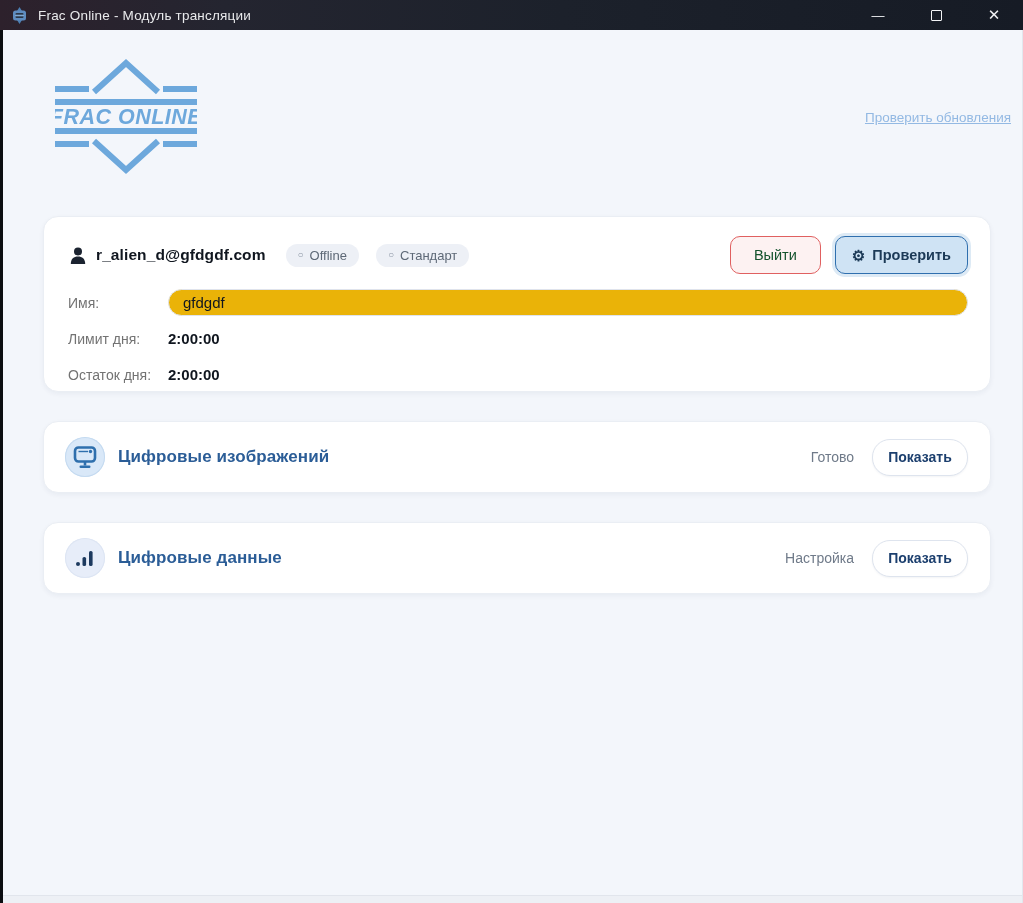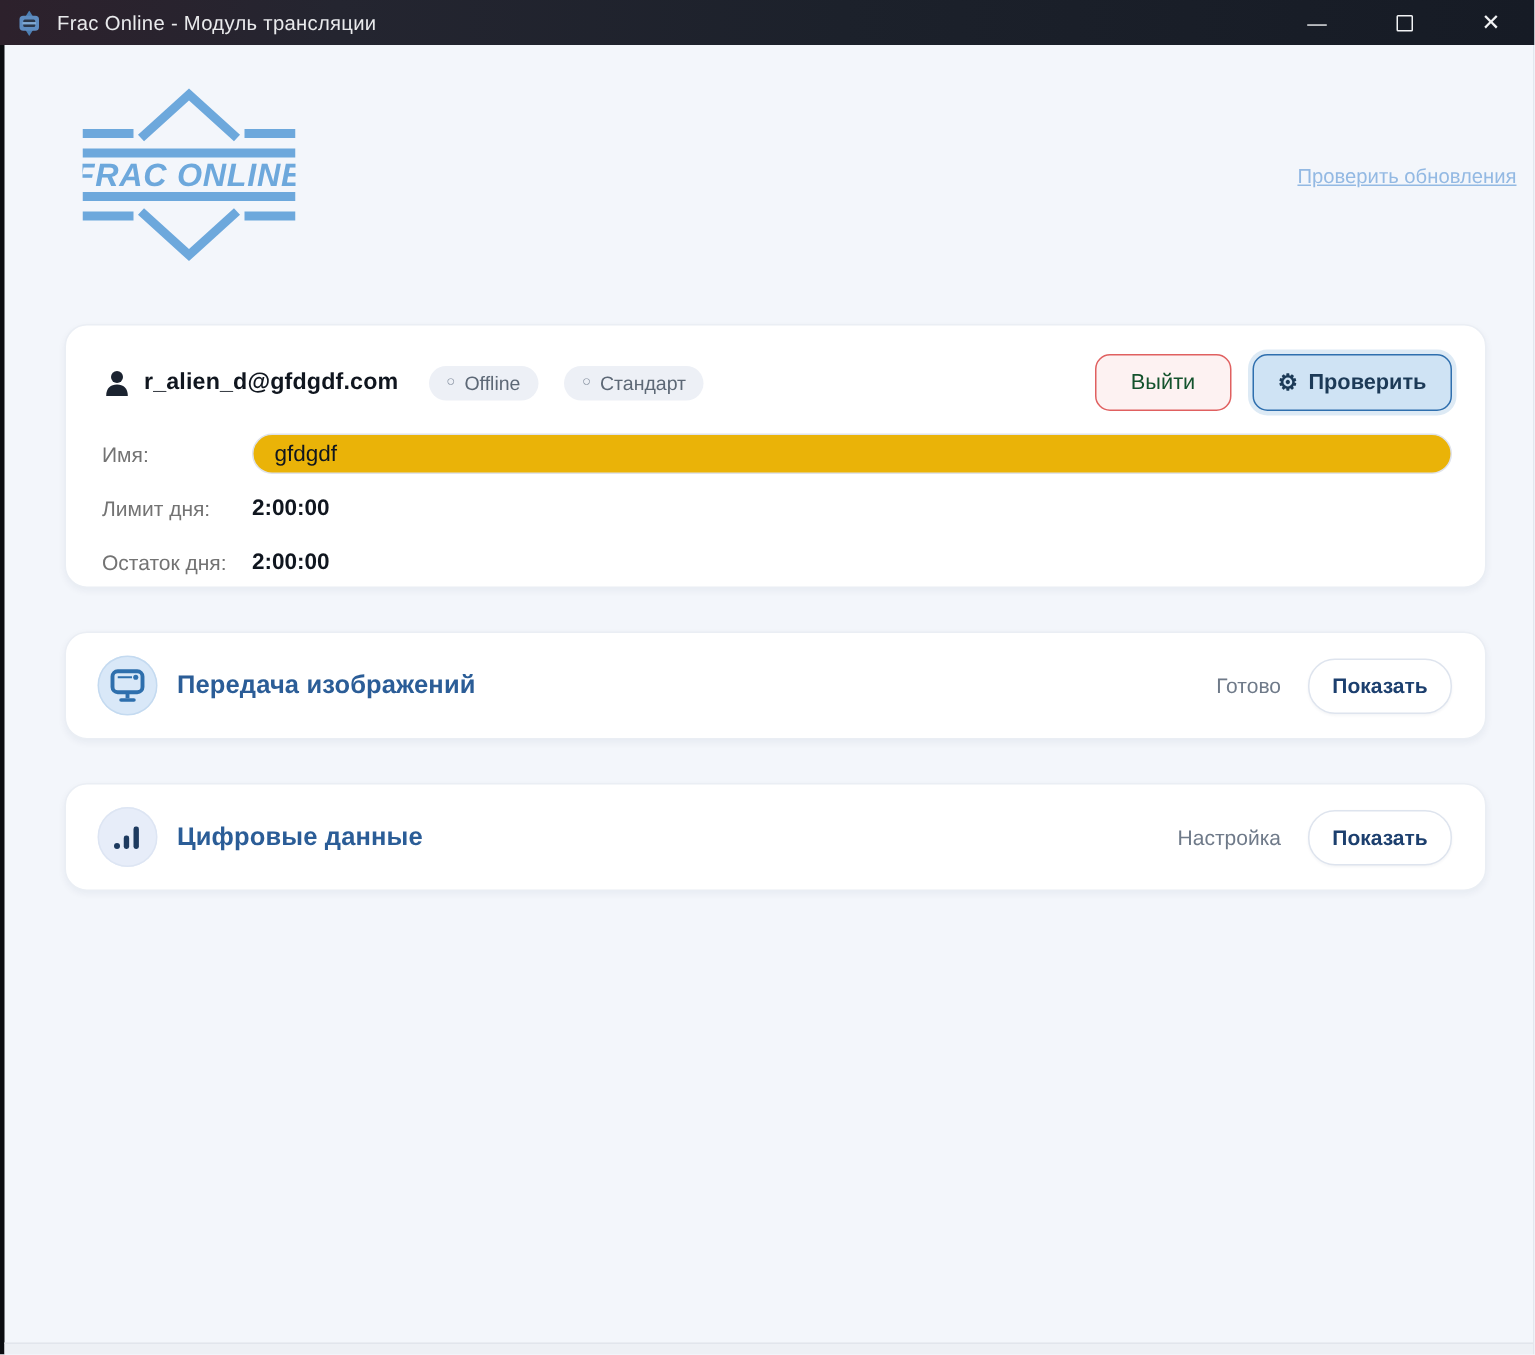--- a/index.html
+++ b/index.html
@@ -184,21 +184,21 @@
     <div class="card service">
       <div class="svc-circle monitor">
         <svg width="24" height="23" viewBox="0 0 24 23">
           <rect x="2" y="1.5" width="20" height="14" rx="3.5" fill="none" stroke="#2e6fad" stroke-width="2.6"></rect>
           <line x1="5.5" y1="5.5" x2="15" y2="5.5" stroke="#2e6fad" stroke-width="1.4"></line>
           <circle cx="17.5" cy="5.5" r="1.7" fill="#2e6fad"></circle>
           <rect x="10.7" y="15.5" width="2.6" height="4" fill="#2e6fad"></rect>
           <rect x="6.5" y="19.5" width="11" height="2.4" rx="1.2" fill="#2e6fad"></rect>
         </svg>
       </div>
-      <div class="svc-title">Передача изображений</div>
+      <div class="svc-title">Цифровые изображений</div>
       <div class="svc-spacer"></div>
       <div class="svc-status">Готово</div>
       <button class="btn-show">Показать</button>
     </div>
 
     <div class="card service">
       <div class="svc-circle chart">
         <svg width="20" height="18" viewBox="0 0 20 18">
           <circle cx="3" cy="15" r="2" fill="#1d3a5f"></circle>
           <rect x="7.5" y="8" width="3.6" height="9" rx="1.6" fill="#1d3a5f"></rect>

